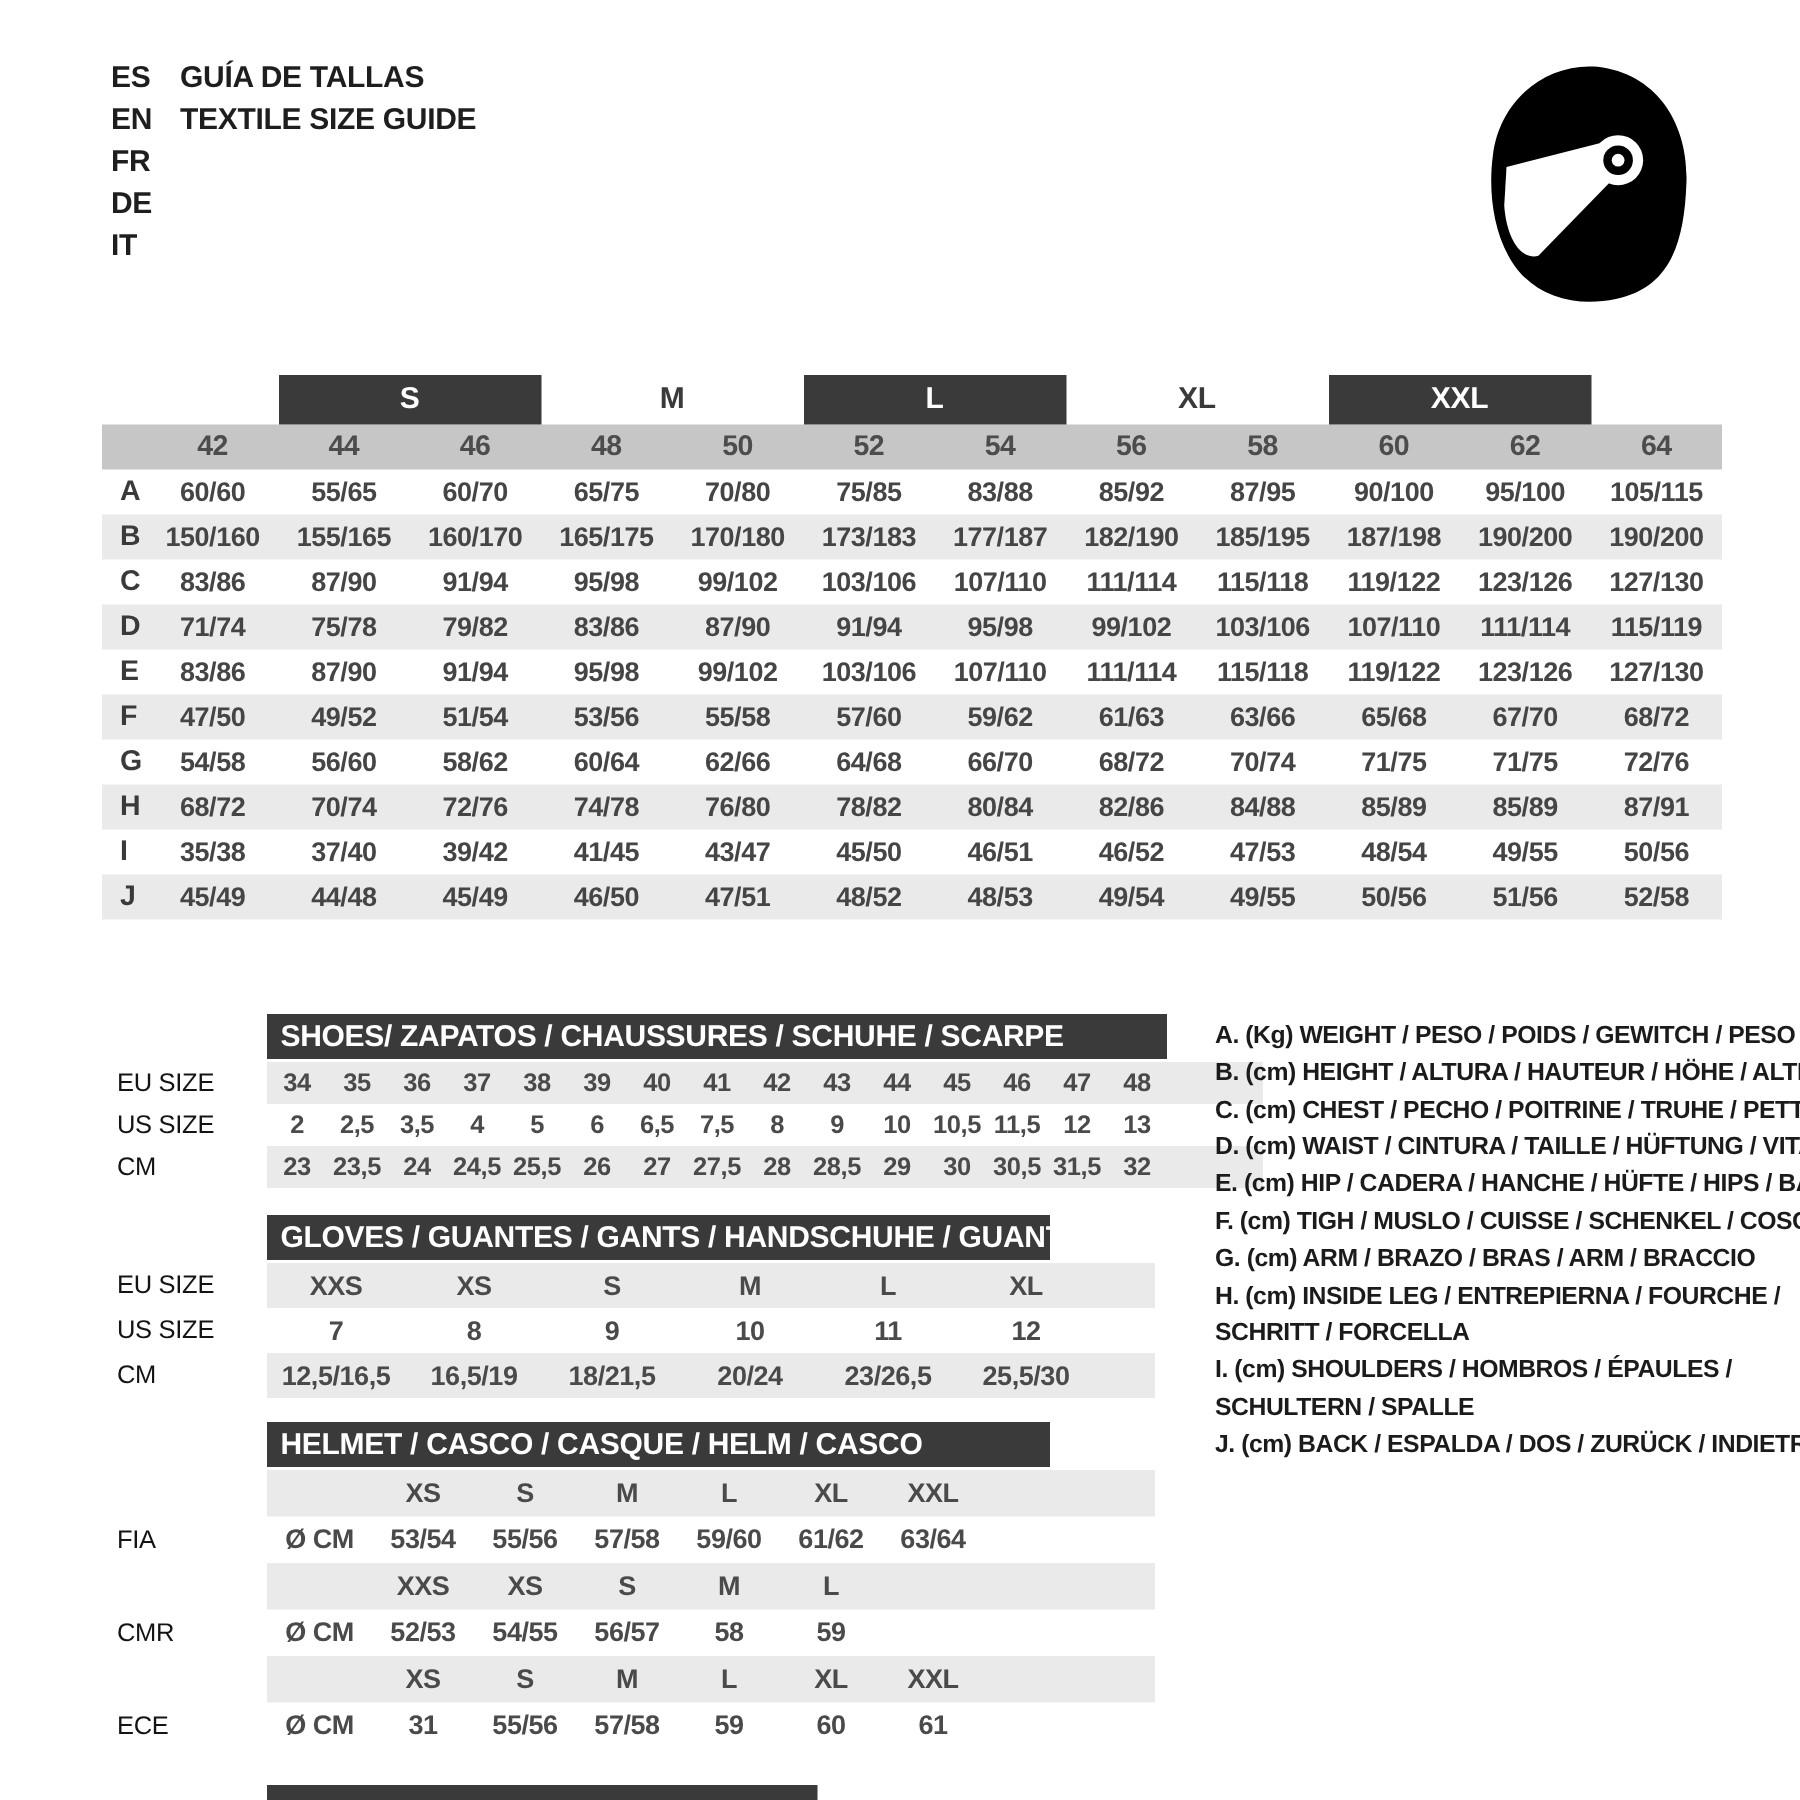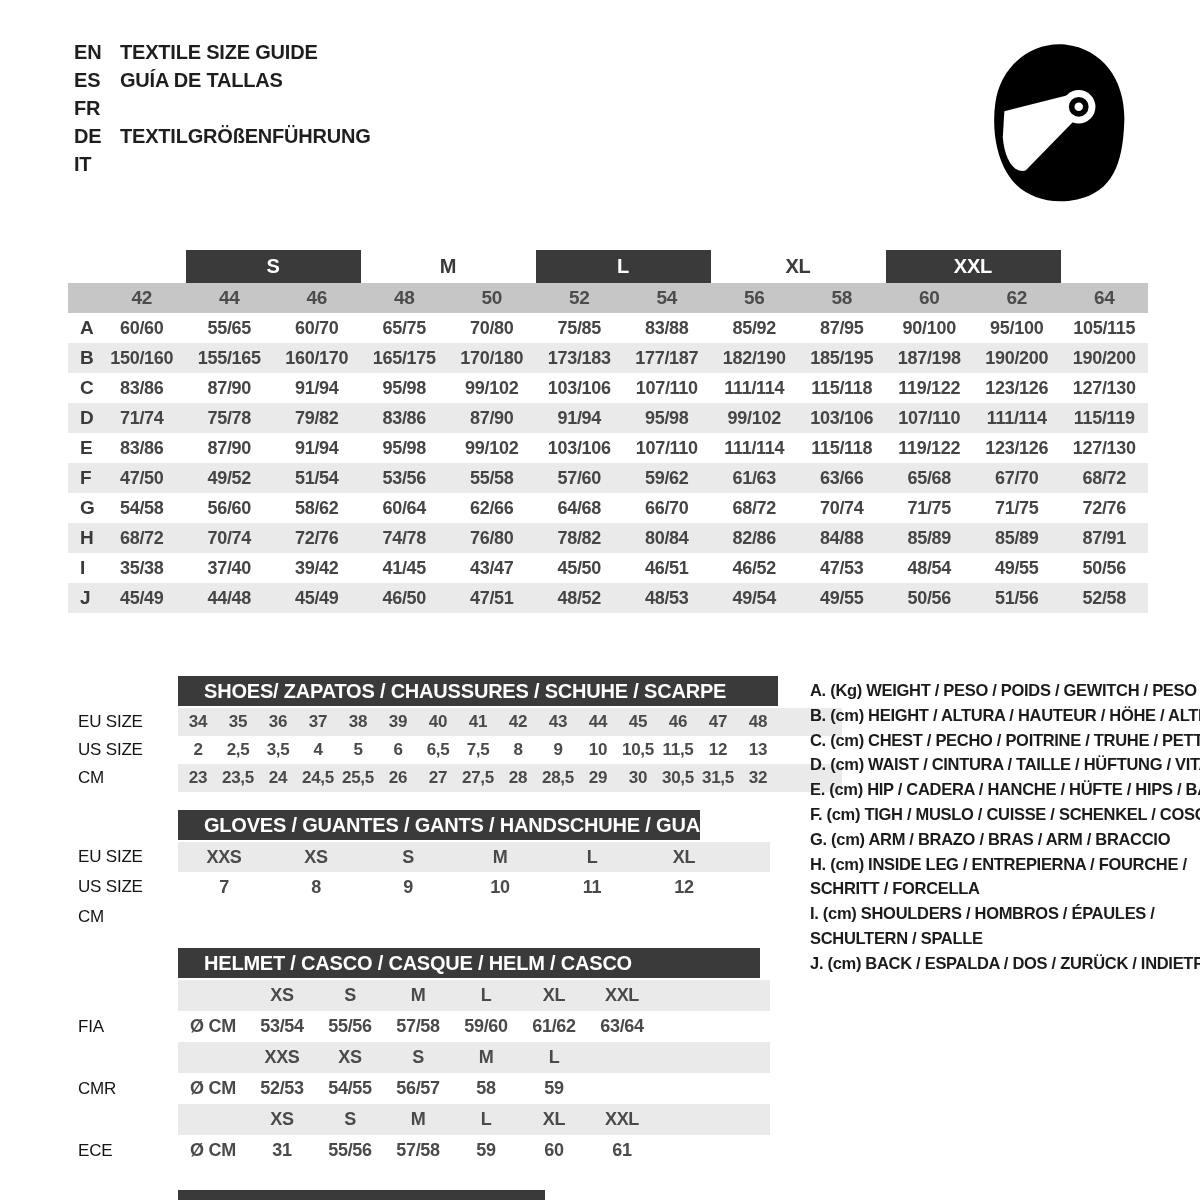--- a/index.html
+++ b/index.html
@@ -21,21 +21,21 @@
   .grid13{display:grid;grid-template-columns:30px repeat(12,1fr)}
   .groups{height:33px}
   .group{font-size:20px;font-weight:700;display:flex;align-items:center;justify-content:center;color:#3a3a3a;letter-spacing:-0.2px}
   .group.boxed{background:#3a3a3a;color:#fff}
   .band{height:30px;background:#c6c6c6;align-items:center;font-size:19px;font-weight:700;color:#4c4c4c;text-align:center;letter-spacing:-0.3px}
   .arow{height:30px;align-items:center;font-size:18px;font-weight:700;color:#454545;text-align:center;letter-spacing:-0.3px}
   .arow.shade{background:#eaeaea}
   .letter{text-align:left;padding-left:12px;font-size:19px;color:#3a3a3a}
 
   
-  .bar{position:absolute;background:#3a3a3a;color:#fff;height:30px;line-height:30px;font-size:20px;font-weight:700;padding-left:26px;letter-spacing:-0.2px;white-space:nowrap;overflow:hidden}
+  .bar{position:absolute;background:#3a3a3a;color:#fff;height:30px;line-height:30px;font-size:20px;font-weight:700;padding-left:9px;letter-spacing:-0.2px;white-space:nowrap;overflow:hidden}
 
   
   .rows-block{position:absolute;left:68px;width:712px}
   .srow{position:relative}
   .side-label{position:absolute;left:10px;top:0;bottom:0;display:flex;align-items:center;font-size:17px;font-weight:400;color:#141414;letter-spacing:-0.2px;white-space:nowrap}
   .vals{position:absolute;left:110px;top:0;bottom:0;display:grid;align-items:center;text-align:center;font-weight:700;color:#4a4a4a;letter-spacing:-0.3px}
   .srow.shade2 .vals{background:#eaeaea}
   .shoes-row{height:28px}
   .shoes-row .vals{width:664px;grid-template-columns:repeat(15,40px);font-size:17px}
   .gloves-row{height:30px}
@@ -50,33 +50,32 @@
   
   .cutoff{left:178px;top:1190px;width:367px;height:10px;background:#3a3a3a}
 </style>
 </head>
 <body>
 
 <div id="stage">
 
   <div class="abs langs">
       <div class="lang-row">
+        <div class="lang-code">ES</div>
+        <div class="lang-label">GUÍA DE TALLAS</div>
+      </div>
+      <div class="lang-row">
         <div class="lang-code">EN</div>
         <div class="lang-label">TEXTILE SIZE GUIDE</div>
       </div>
       <div class="lang-row">
-        <div class="lang-code">ES</div>
-        <div class="lang-label">GUÍA DE TALLAS</div>
-      </div>
-      <div class="lang-row">
         <div class="lang-code">FR</div>
       </div>
       <div class="lang-row">
         <div class="lang-code">DE</div>
-        <div class="lang-label">TEXTILGRÖßENFÜHRUNG</div>
       </div>
       <div class="lang-row">
         <div class="lang-code">IT</div>
       </div>
     </div>
 
   <div class="abs helmet-icon">
     <svg viewBox="0 0 100 110" width="152" height="167">
       <path d="M54 3 C80 6 94 28 93 54 C92 82 85 100 62 105 C43 109 25 103 16 88 C8 75 6 57 8 42 C11 17 32 1 54 3 Z" fill="#000"></path>
       <path d="M14 47 L57 36 C63 37 66 43 64 49 L28 86 C20 88 14 78 13 64 Z" fill="#fff"></path>
@@ -350,24 +349,32 @@
           <div>7</div>
           <div>8</div>
           <div>9</div>
           <div>10</div>
           <div>11</div>
           <div>12</div>
         </div>
       </div>
       <div class="srow gloves-row shade2">
         <div class="side-label">CM</div>
+        <div class="vals">
+          <div>12,5/16,5</div>
+          <div>16,5/19</div>
+          <div>18/21,5</div>
+          <div>20/24</div>
+          <div>23/26,5</div>
+          <div>25,5/30</div>
+        </div>
       </div>
     </div>
 
-  <div class="bar" style="left:178px;top:948px;width:582px">
+  <div class="bar" style="left:178px;top:948px;width:522px">
     <span>HELMET / CASCO / CASQUE / HELM / CASCO</span>
   </div>
   <div class="rows-block" style="top:980px">
       <div class="srow helmet-row shade2">
         <div class="side-label"></div>
         <div class="vals">
           <div></div>
           <div>XS</div>
           <div>S</div>
           <div>M</div>

